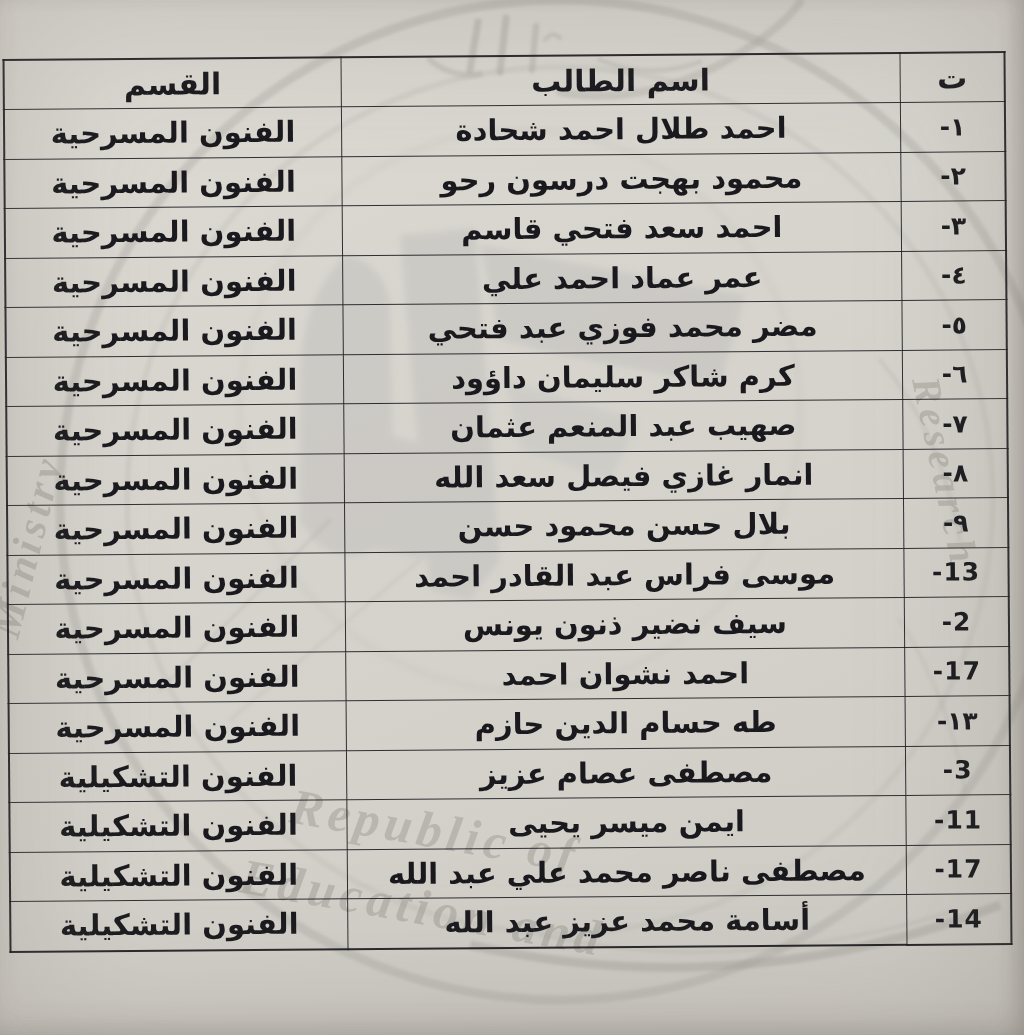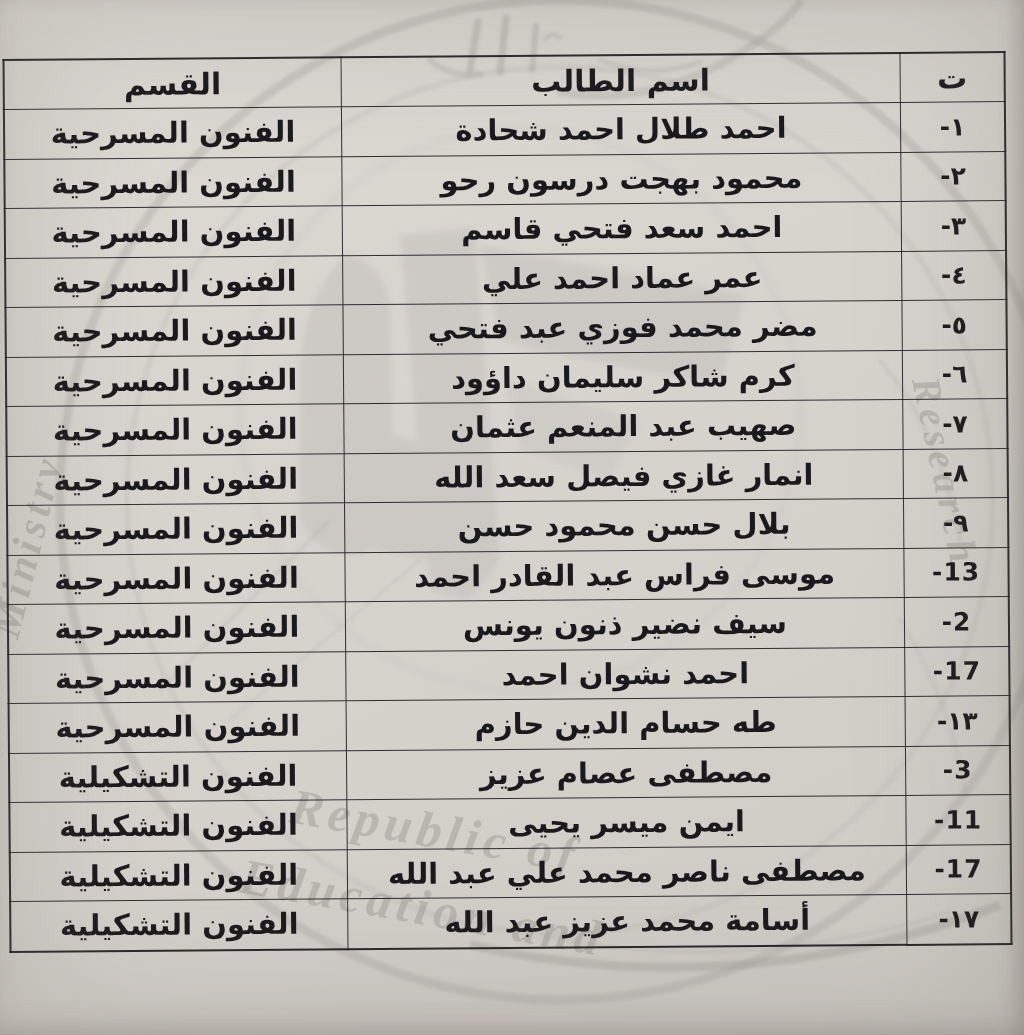--- a/index.html
+++ b/index.html
@@ -198,21 +198,21 @@
     <td class="dept-cell">الفنون التشكيلية</td>
   </tr>
 
   <tr>
     <td class="no-cell">17-</td>
     <td class="name-cell">مصطفى ناصر محمد علي عبد الله</td>
     <td class="dept-cell">الفنون التشكيلية</td>
   </tr>
 
   <tr>
-    <td class="no-cell">١٧-</td>
+    <td class="no-cell">14-</td>
     <td class="name-cell">أسامة محمد عزيز عبد الله</td>
     <td class="dept-cell">الفنون التشكيلية</td>
   </tr>
 </tbody>
   </table>
 </div>
 
 <div class="paper-vignette"></div>
 
 </body></html>

